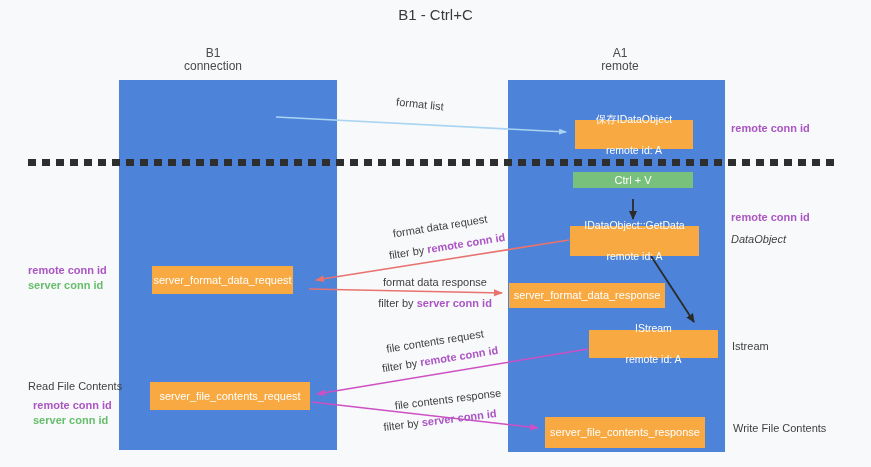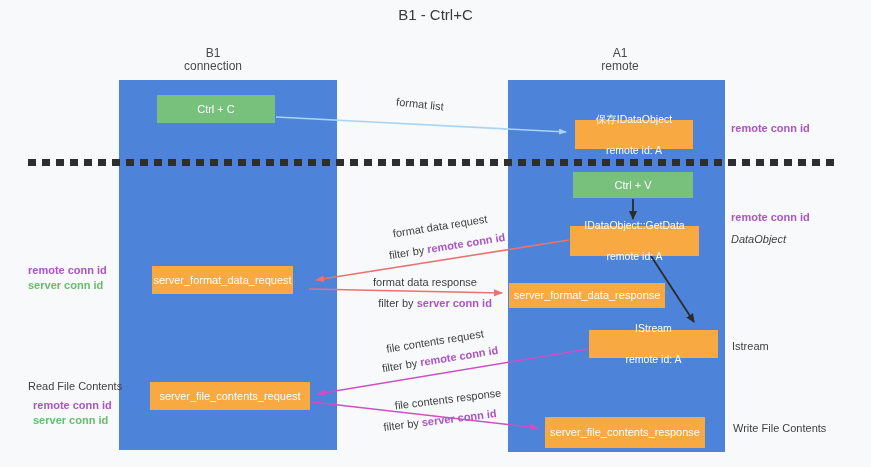--- a/index.html
+++ b/index.html
@@ -65,30 +65,27 @@
     </defs>
     <line x1="276" y1="117" x2="566" y2="132" stroke="#a9d4f2" stroke-width="1.6" marker-end="url(#m-blue)"></line>
     <line x1="633" y1="199" x2="633" y2="219" stroke="#2b2b2b" stroke-width="1.8" marker-end="url(#m-black)"></line>
     <line x1="651" y1="256" x2="694" y2="322" stroke="#2b2b2b" stroke-width="1.8" marker-end="url(#m-black)"></line>
     <line x1="569" y1="240" x2="316" y2="280" stroke="#e8736f" stroke-width="1.6" marker-end="url(#m-salmon)"></line>
     <line x1="309" y1="289" x2="502" y2="293" stroke="#e8736f" stroke-width="1.6" marker-end="url(#m-salmon)"></line>
     <line x1="588" y1="349" x2="317" y2="394" stroke="#cd50c4" stroke-width="1.6" marker-end="url(#m-magenta)"></line>
     <line x1="312" y1="402" x2="538" y2="428" stroke="#cd50c4" stroke-width="1.6" marker-end="url(#m-magenta)"></line>
   </svg>
 
-  <div class="abs box green" style="left:157px;top:95px;width:118px;height:28px;">
-    <div>Ctrl + C</div>
-  </div>
 
   <div class="abs box orange" style="left:575px;top:120px;width:118px;height:29px;">
     <div class="sub">保存IDataObject</div>
     <div class="sub">remote id: A</div>
   </div>
 
-  <div class="abs box green" style="left:573px;top:172px;width:120px;height:26px;">
+  <div class="abs box green" style="left:573px;top:172px;width:120px;height:16px;">
     <div>Ctrl + V</div>
   </div>
 
   <div class="abs box orange" style="left:570px;top:226px;width:129px;height:30px;">
     <div class="sub">IDataObject::GetData</div>
     <div class="sub">remote id: A</div>
   </div>
 
   <div class="abs box orange" style="left:152px;top:266px;width:141px;height:28px;">
     <div>server_format_data_request</div>
@@ -109,21 +106,21 @@
 
   <div class="abs box orange" style="left:545px;top:417px;width:160px;height:31px;">
     <div>server_file_contents_response</div>
   </div>
 
   <div class="abs lbl center rot-p6" style="left:355px;top:98px;width:130px;">format list</div>
 
   <div class="abs lbl center rot-n9" style="left:375px;top:220px;width:130px;">format data request</div>
   <div class="abs lbl center rot-n9" style="left:372px;top:240px;width:150px;"><span>filter by </span><span class="purple">remote conn id</span></div>
 
-  <div class="abs lbl center" style="left:360px;top:276px;width:130px;">format data response</div>
+  <div class="abs lbl center" style="left:370px;top:276px;width:130px;">format data response</div>
   <div class="abs lbl center" style="left:370px;top:297px;width:130px;"><span>filter by </span><span class="purple">server conn id</span></div>
 
   <div class="abs lbl center rot-n9" style="left:370px;top:335px;width:130px;">file contents request</div>
   <div class="abs lbl center rot-n9" style="left:365px;top:353px;width:150px;"><span>filter by </span><span class="purple">remote conn id</span></div>
 
   <div class="abs lbl center rot-n7" style="left:383px;top:393px;width:130px;">file contents response</div>
   <div class="abs lbl center rot-n7" style="left:370px;top:414px;width:140px;"><span>filter by </span><span class="purple">server conn id</span></div>
 
   <div class="abs lbl purple" style="left:731px;top:122px;">remote conn id</div>
   <div class="abs lbl purple" style="left:731px;top:211px;">remote conn id</div>

